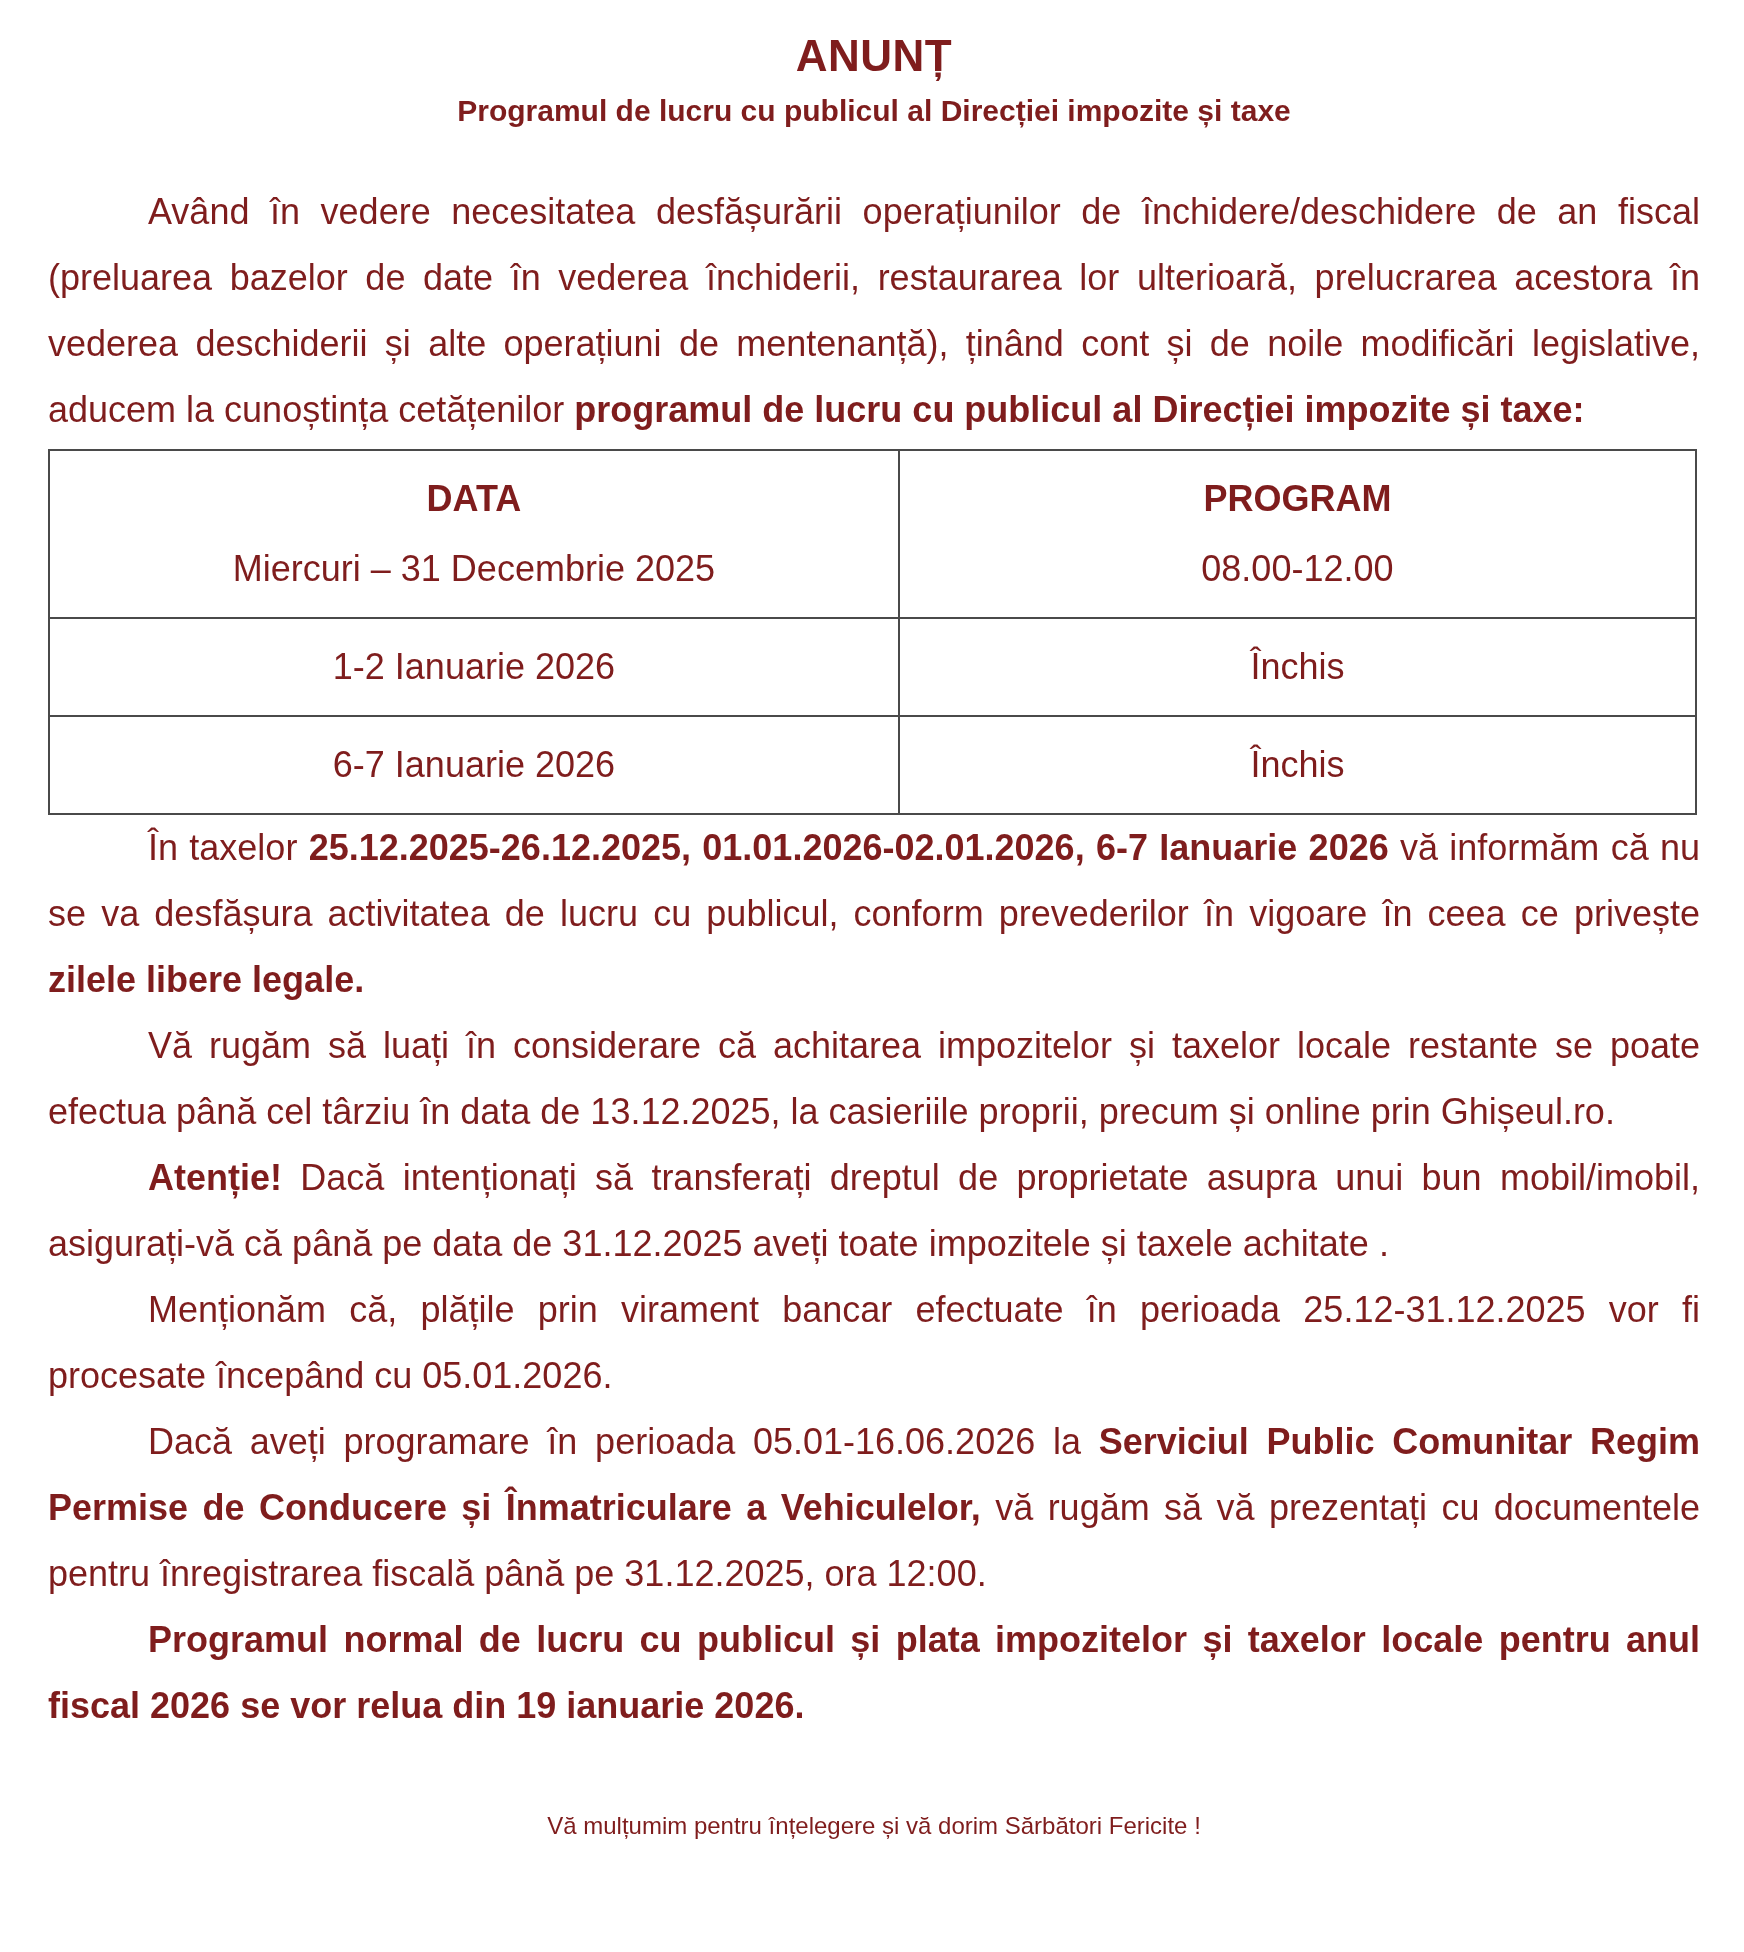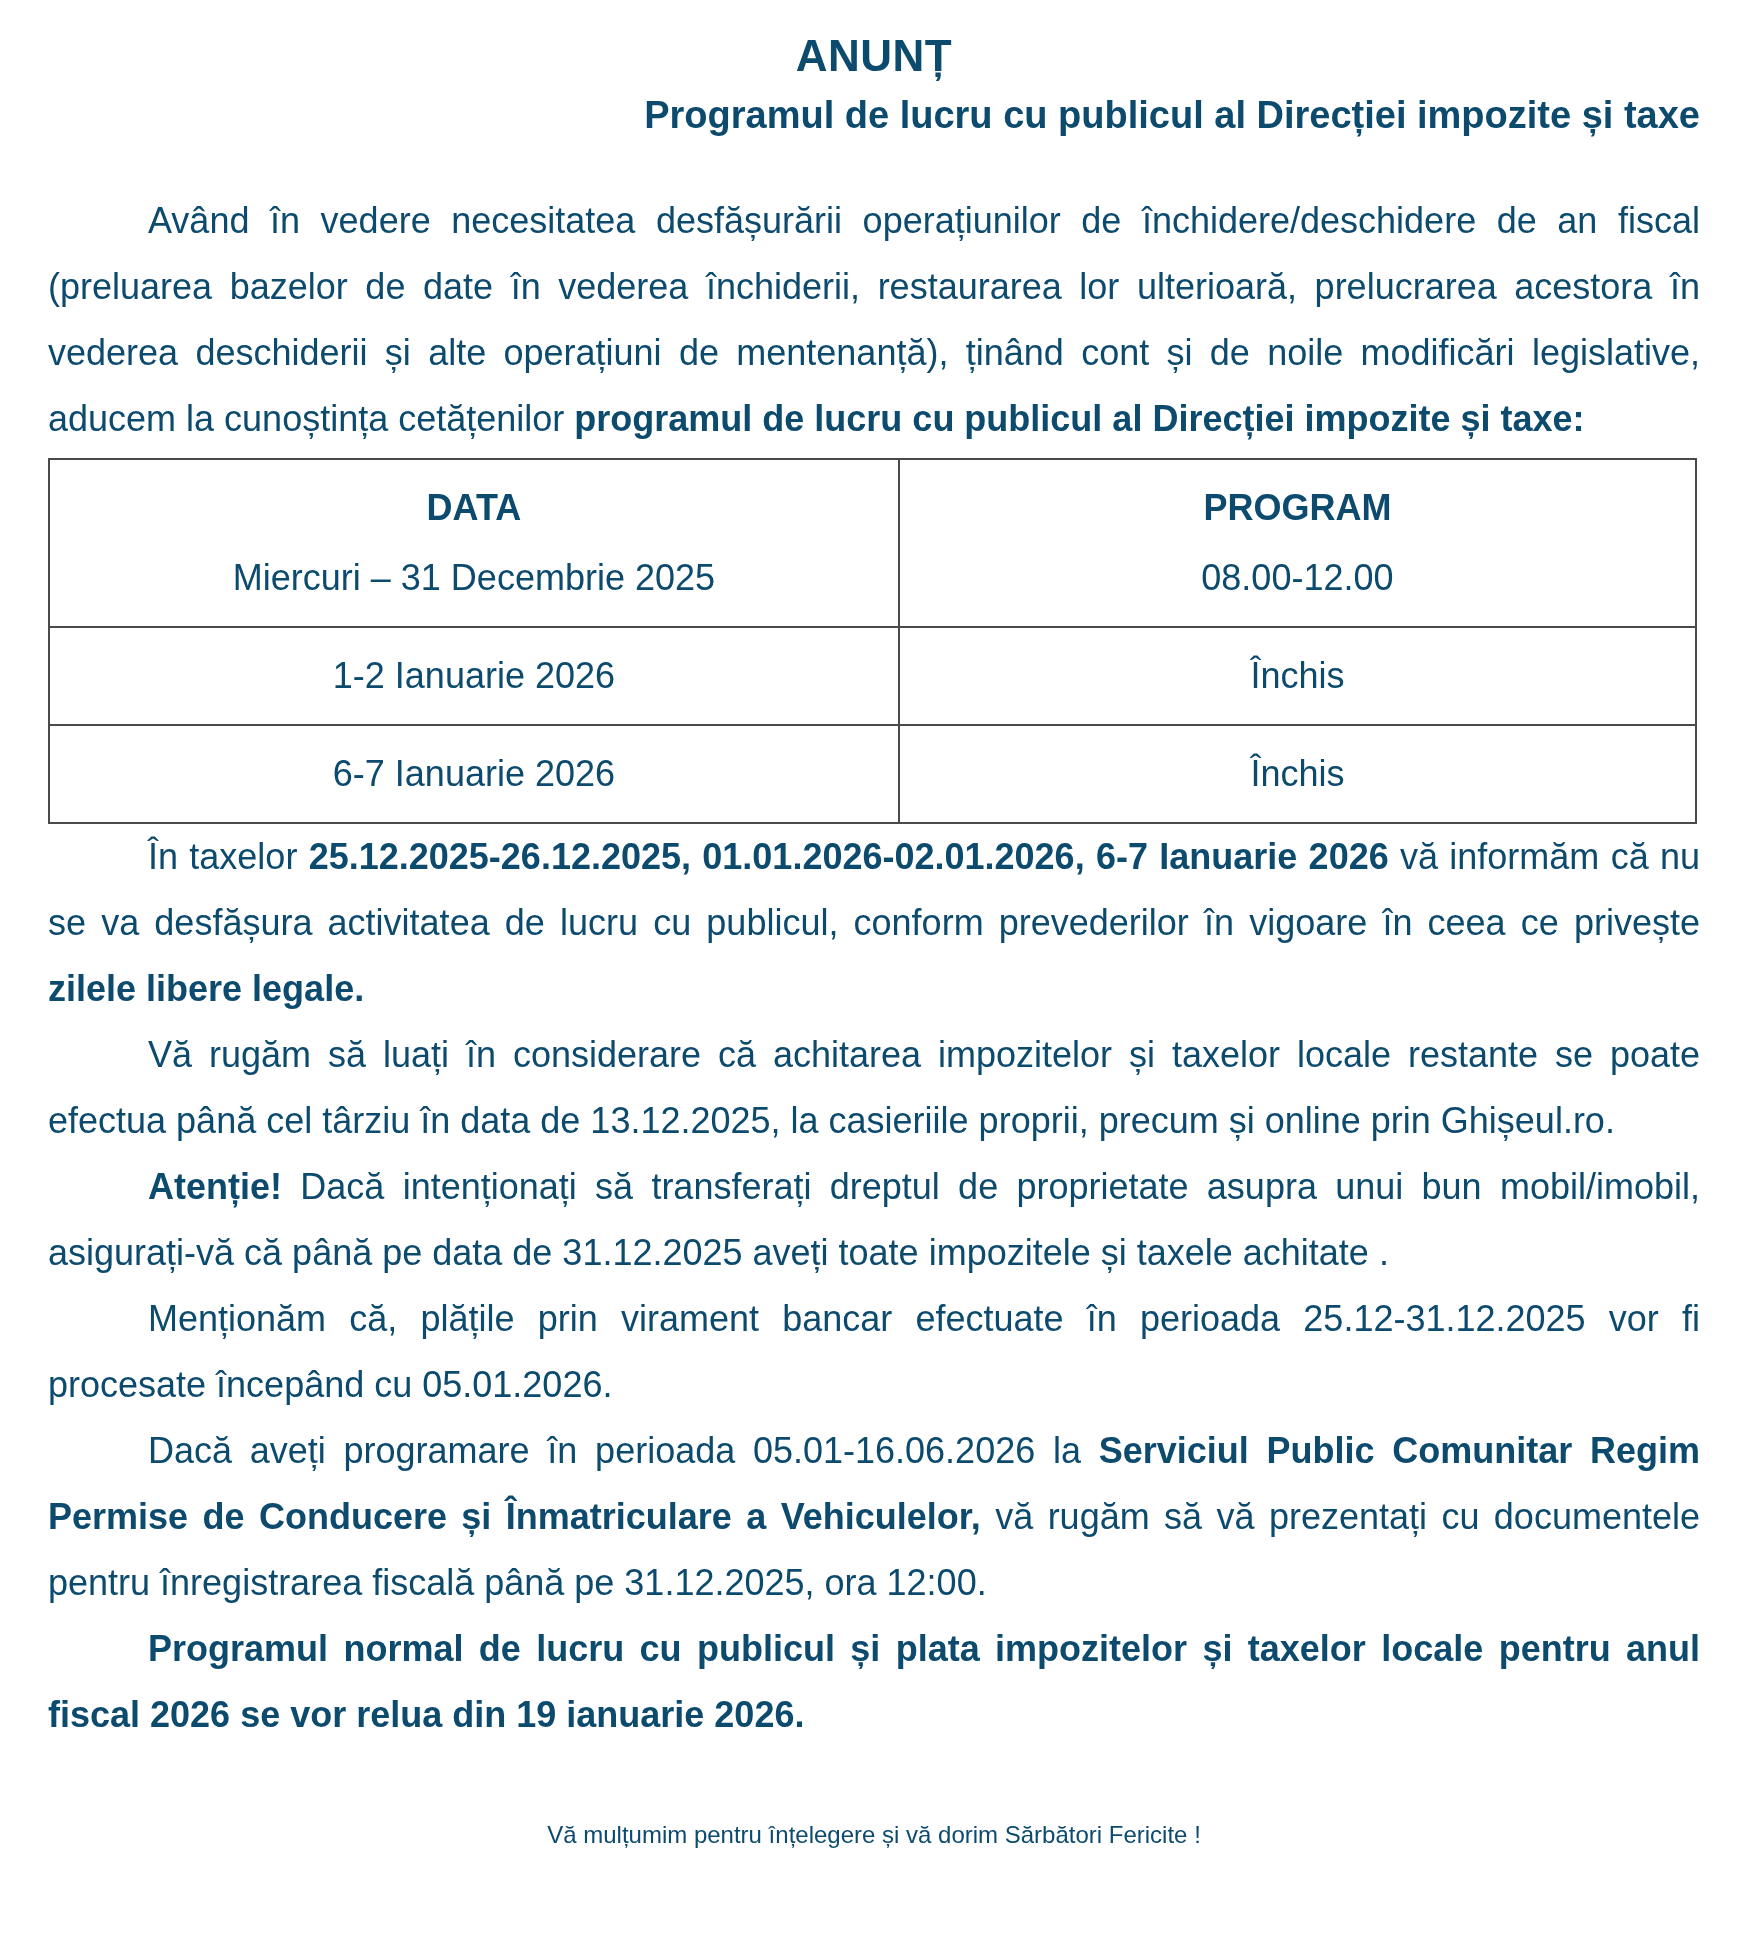--- a/index.html
+++ b/index.html
@@ -2,35 +2,35 @@
 <html lang="ro"><head>
 <meta charset="utf-8">
 <style>
   * { margin: 0; padding: 0; box-sizing: border-box; }
   html, body { background: #ffffff; }
   .page {
     position: relative;
     width: 1744px;
     height: 1952px;
     background: #ffffff;
-    color: #0c4a6e;
+    color: #7f1d1d;
     font-family: "Liberation Sans", "DejaVu Sans", sans-serif;
     padding: 30px 44px 0 48px;
     overflow: hidden;
   }
   .doc-title {
     text-align: center;
     font-size: 44px;
     font-weight: bold;
     line-height: 1.2;
     letter-spacing: 0.5px;
   }
   .doc-subtitle {
-    text-align: right;
-    font-size: 38px;
+    text-align: center;
+    font-size: 30px;
     font-weight: bold;
     margin-top: 10px;
     line-height: 1.2;
   }
   .para {
     font-size: 36px;
     line-height: 66px;
     text-align: justify;
     text-indent: 100px;
   }

